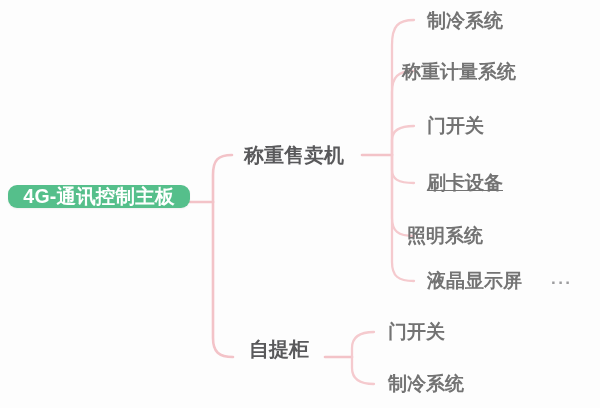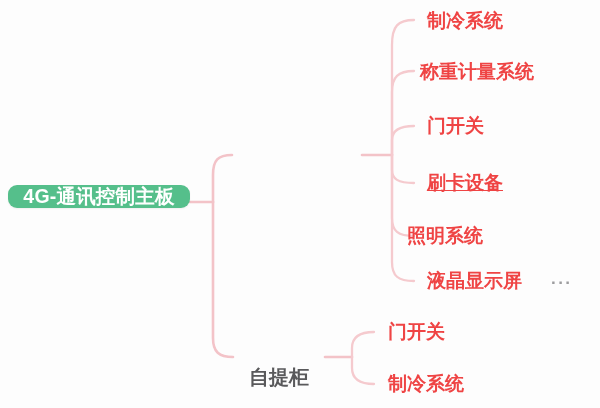--- a/index.html
+++ b/index.html
@@ -61,21 +61,21 @@
     letter-spacing: 0.2px;
     line-height: 1;
   }
   .branch-label {
     color: #59595b;
     font-size: 20px;
     font-weight: bold;
     line-height: 1;
   }
   .leaf-label {
-    color: #ef4444;
+    color: #737373;
     font-size: 19px;
     font-weight: bold;
     line-height: 1;
   }
   .ellipsis {
     color: #9c9c9e;
     font-size: 17px;
     font-weight: bold;
     letter-spacing: 1.5px;
     line-height: 1;
@@ -105,26 +105,29 @@
     <path class="edge" d="M325,357 L352,357"></path>
 
     <path class="edge-thin" d="M352,357 L352,348 C352,338 358,332 374,332"></path>
     <path class="edge-thin" d="M352,357 L352,368 C352,378 358,384 374,384"></path>
   </svg>
 
   <div class="node" id="root-node">
     <span class="label">4G-通讯控制主板</span>
   </div>
 
+  <div class="node branch-label" style="left:244px; top:145px;">
+    <span>称重售卖机</span>
+  </div>
 
   <div class="node leaf-label" style="left:427px; top:11px;">
     <span>制冷系统</span>
   </div>
 
-  <div class="node leaf-label" style="left:420px; top:62px;">
+  <div class="node leaf-label" style="left:402px; top:62px;">
     <span>称重计量系统</span>
   </div>
 
   <div class="node leaf-label" style="left:427px; top:116px;">
     <span>门开关</span>
   </div>
 
   <div class="node leaf-label" style="left:427px; top:173px;text-decoration:underline;">
     <span>刷卡设备</span>
   </div>
@@ -134,21 +137,21 @@
   </div>
 
   <div class="node leaf-label" style="left:427px; top:271px;">
     <span>液晶显示屏</span>
   </div>
 
   <div class="node ellipsis" style="left:551px; top:274px;">
     <span>···</span>
   </div>
 
-  <div class="node branch-label" style="left:249px; top:367px;text-align:right;">
+  <div class="node branch-label" style="left:249px; top:339px;text-align:right;">
     <span>自提柜</span>
   </div>
 
   <div class="node leaf-label" style="left:388px; top:322px;">
     <span>门开关</span>
   </div>
 
   <div class="node leaf-label" style="left:388px; top:374px;">
     <span>制冷系统</span>
   </div>

